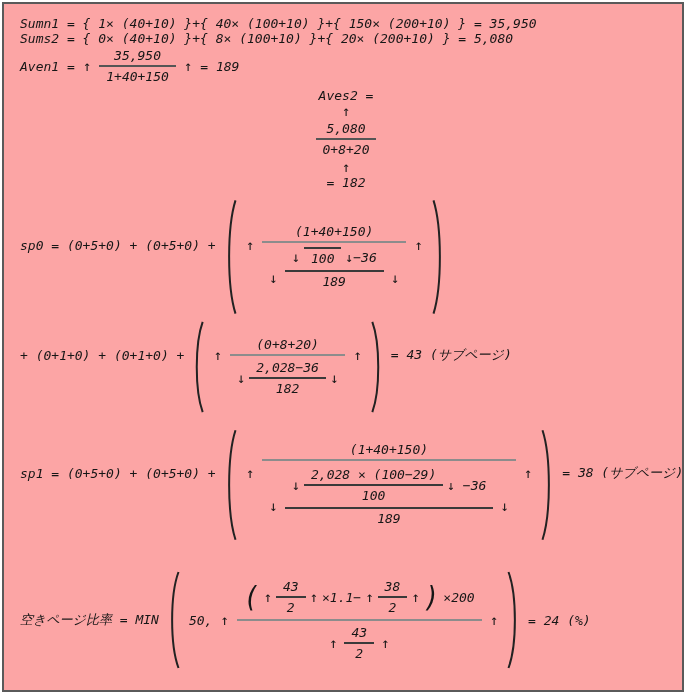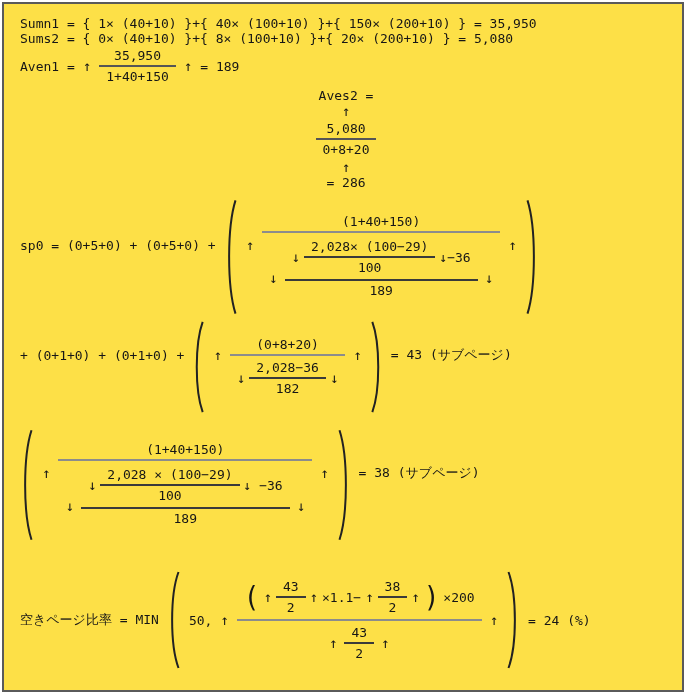--- a/index.html
+++ b/index.html
@@ -1,18 +1,18 @@
 <!DOCTYPE html>
 <html><head>
 <meta charset="utf-8">
 <style>
   html,body{margin:0;padding:0;background:#fff;}
   body{width:687px;height:695px;position:relative;font-family:"DejaVu Sans Mono",monospace;color:#161616;}
-  .page{position:absolute;left:2px;top:2px;right:3px;bottom:3px;border:2px solid #5a5a5a;background:#fde047;
-        padding:12px 10px 0 16px;box-sizing:border-box;overflow:hidden;}
+  .page{position:absolute;left:2px;top:2px;right:3px;bottom:3px;border:2px solid #5a5a5a;background:#fca5a5;
+        padding:12px 10px 0 16px;box-sizing:border-box;overflow:hidden;font-style:italic;}
   .textline{font-size:13px;line-height:15px;white-space:pre;}
   .row{display:flex;align-items:center;column-gap:8px;white-space:pre;font-size:13px;}
   .row span{white-space:pre;}
   .frac{display:inline-flex;flex-direction:column;align-items:center;}
   .num,.den{display:flex;align-items:center;justify-content:center;padding:2px 7px;column-gap:7px;}
   .bar{height:2px;background:#8c8c8c;align-self:stretch;}
   .bar-m{background:#555;}
   .bar-d{background:#3a3a3a;}
   .arrow{font-size:14px;}
   .up22{transform:translateY(-22px);margin-top:20px;}
@@ -50,39 +50,38 @@
 
   <div class="row mt-aves">
     <span>Aves2 =</span>
     <span class="arrow">↑</span>
     <span class="frac">
       <span class="num">5,080</span>
       <span class="bar bar-m"></span>
       <span class="den">0+8+20</span>
     </span>
     <span class="arrow">↑</span>
-    <span>= 286</span>
+    <span>= 182</span>
   </div>
 
   <div class="row mt-sp0">
     <span class="up22">sp0 = (0+5+0) + (0+5+0) +</span>
     <svg class="paren" width="14" height="118" viewBox="0 0 14 100" preserveAspectRatio="none">
       <path d="M11.5 2 C 3 25 3 75 11.5 98" fill="none" stroke="#222" stroke-width="2" vector-effect="non-scaling-stroke"></path>
     </svg>
     <span class="arrow up22">↑</span>
     <span class="frac">
       <span class="num">(1+40+150)</span>
       <span class="bar"></span>
       <span class="den">
         <span class="arrow dn10">↓</span>
         <span class="frac">
           <span class="num tight">
             <span class="arrow">↓</span>
             <span class="frac">
-              <span class="num">2,028× (100−29)</span>
               <span class="bar bar-d"></span>
               <span class="den">100</span>
             </span>
             <span>↓−36</span>
           </span>
           <span class="bar bar-d"></span>
           <span class="den">189</span>
         </span>
         <span class="arrow dn10">↓</span>
       </span>
@@ -113,20 +112,21 @@
       </span>
     </span>
     <span class="arrow up12">↑</span>
     <svg class="paren" width="13" height="94" viewBox="0 0 14 100" preserveAspectRatio="none">
       <path d="M2.5 2 C 11 25 11 75 2.5 98" fill="none" stroke="#222" stroke-width="2" vector-effect="non-scaling-stroke"></path>
     </svg>
     <span class="up12">= 43 (サブページ)</span>
   </div>
 
   <div class="row mt-sp1">
+    <span class="up22">sp1 = (0+5+0) + (0+5+0) +</span>
     <svg class="paren" width="14" height="114" viewBox="0 0 14 100" preserveAspectRatio="none">
       <path d="M11.5 2 C 3 25 3 75 11.5 98" fill="none" stroke="#222" stroke-width="2" vector-effect="non-scaling-stroke"></path>
     </svg>
     <span class="arrow up22">↑</span>
     <span class="frac">
       <span class="num">(1+40+150)</span>
       <span class="bar"></span>
       <span class="den">
         <span class="arrow dn10">↓</span>
         <span class="frac">

